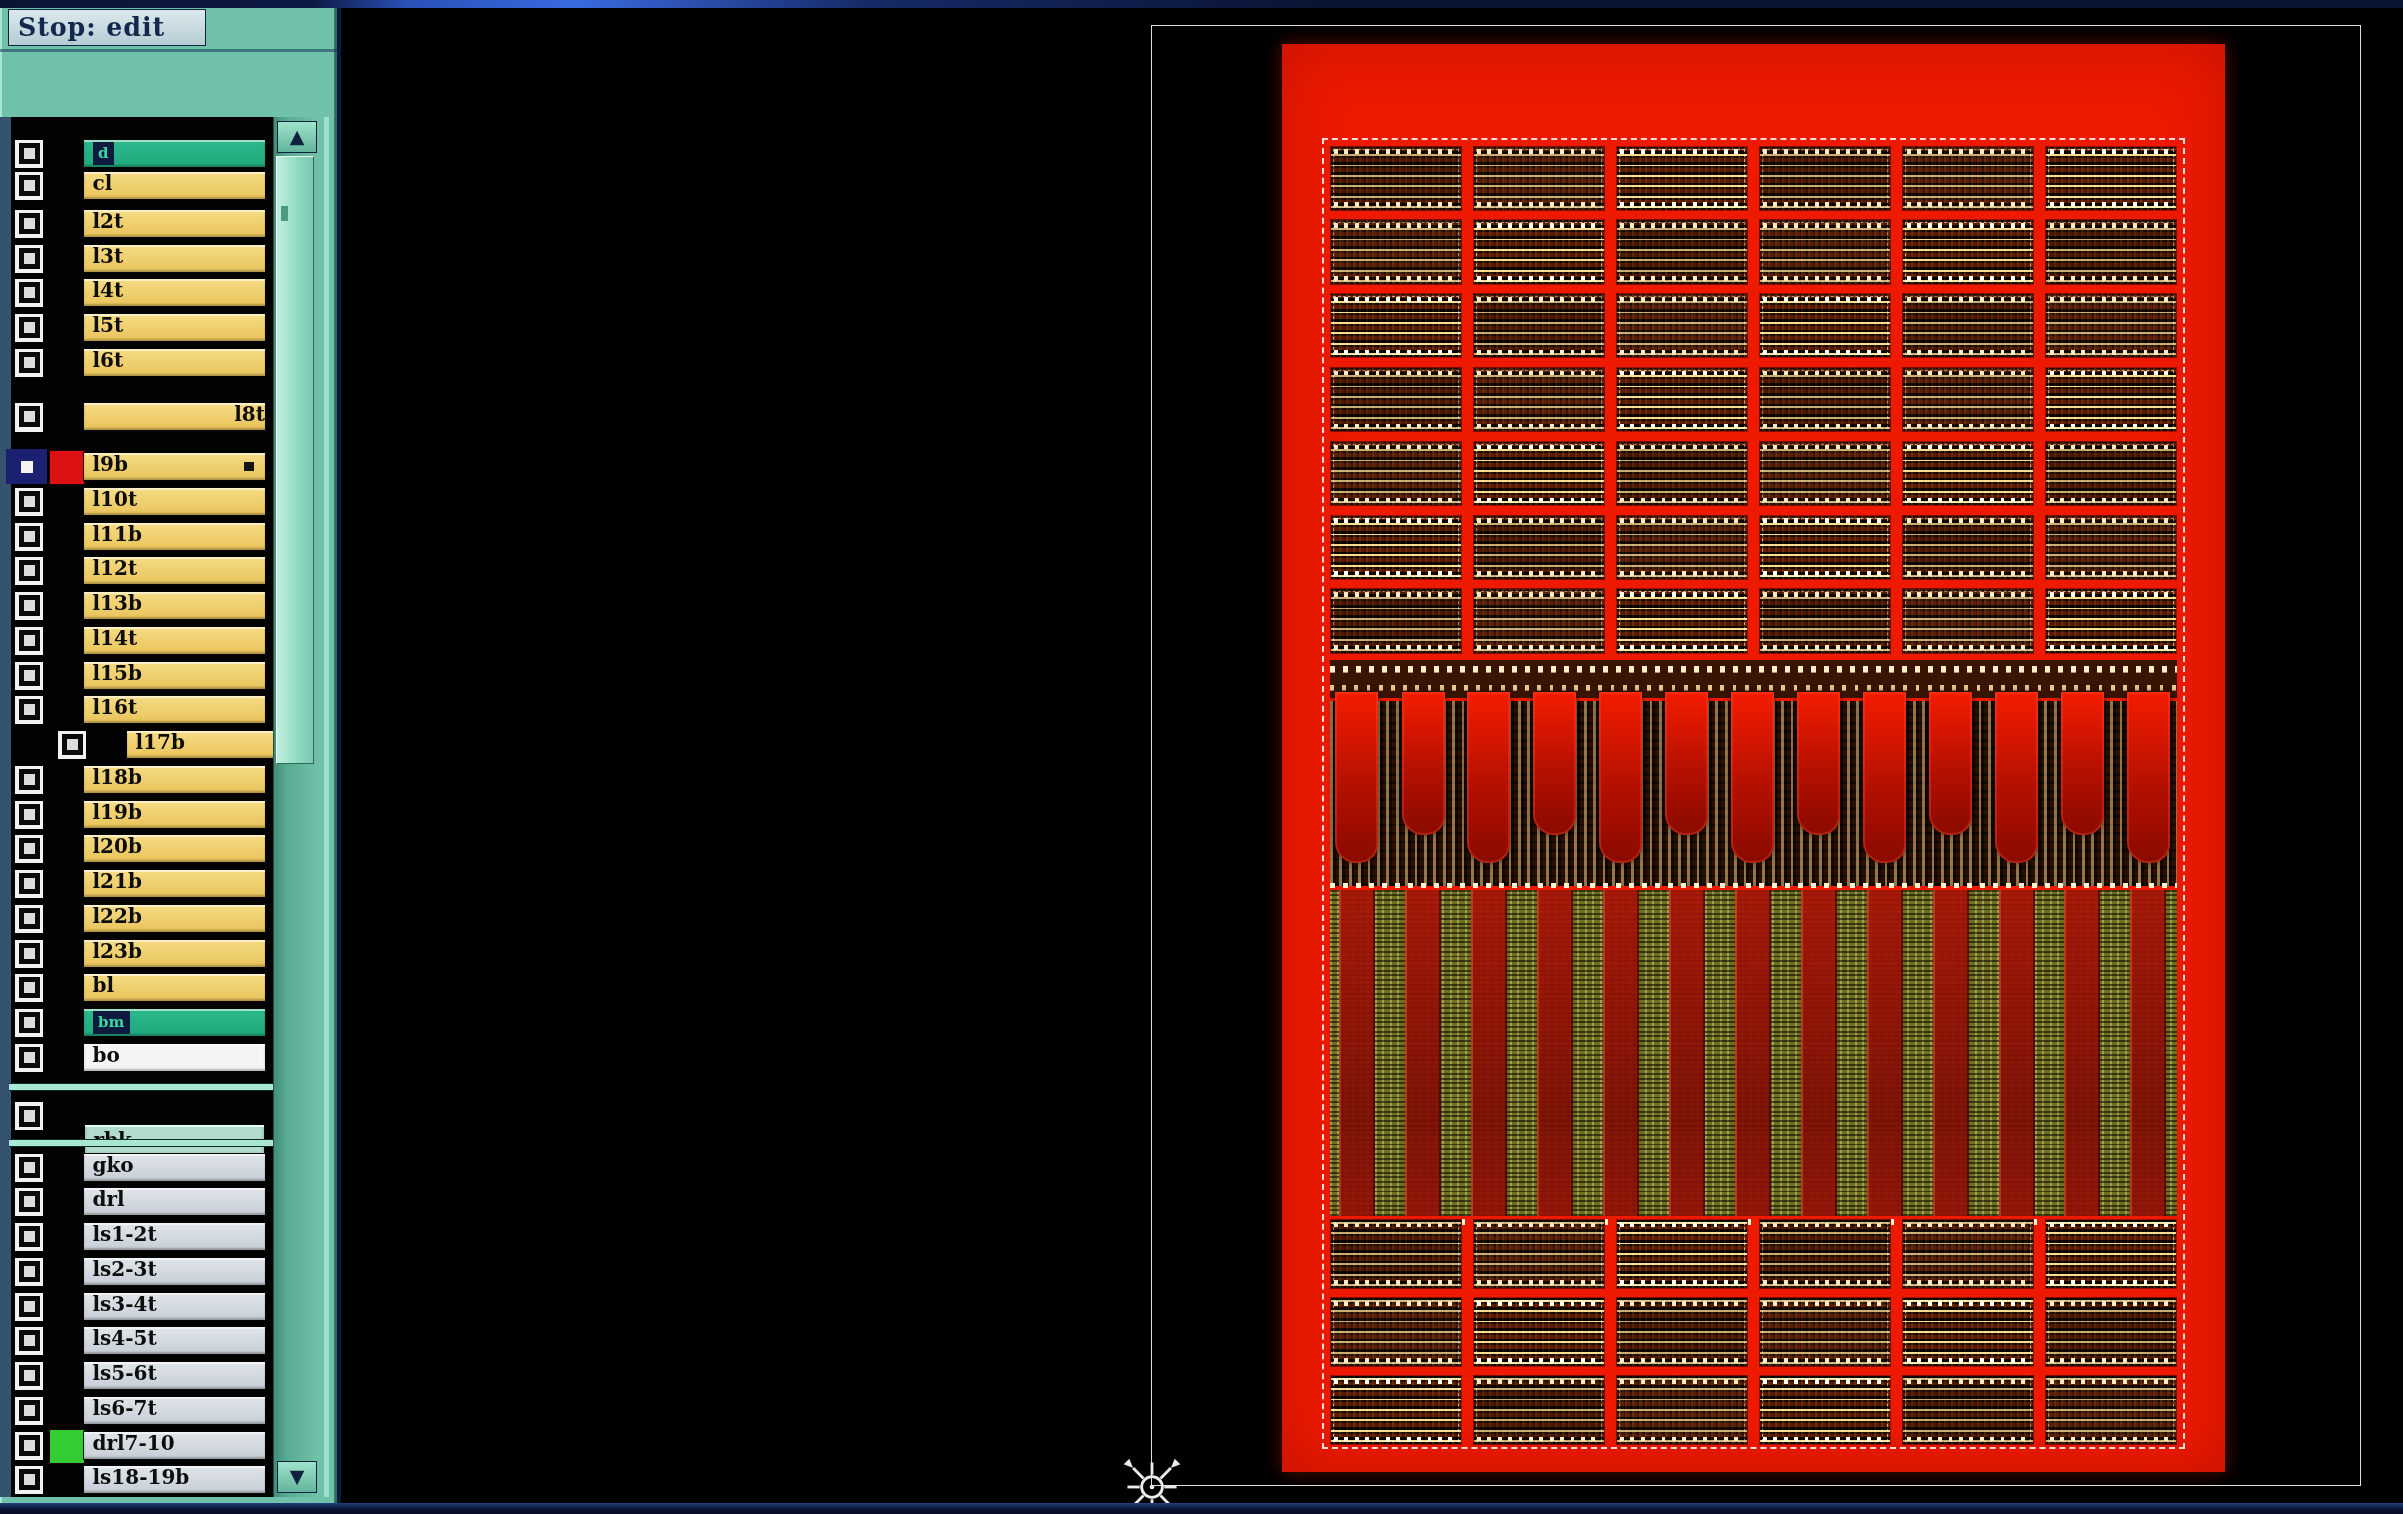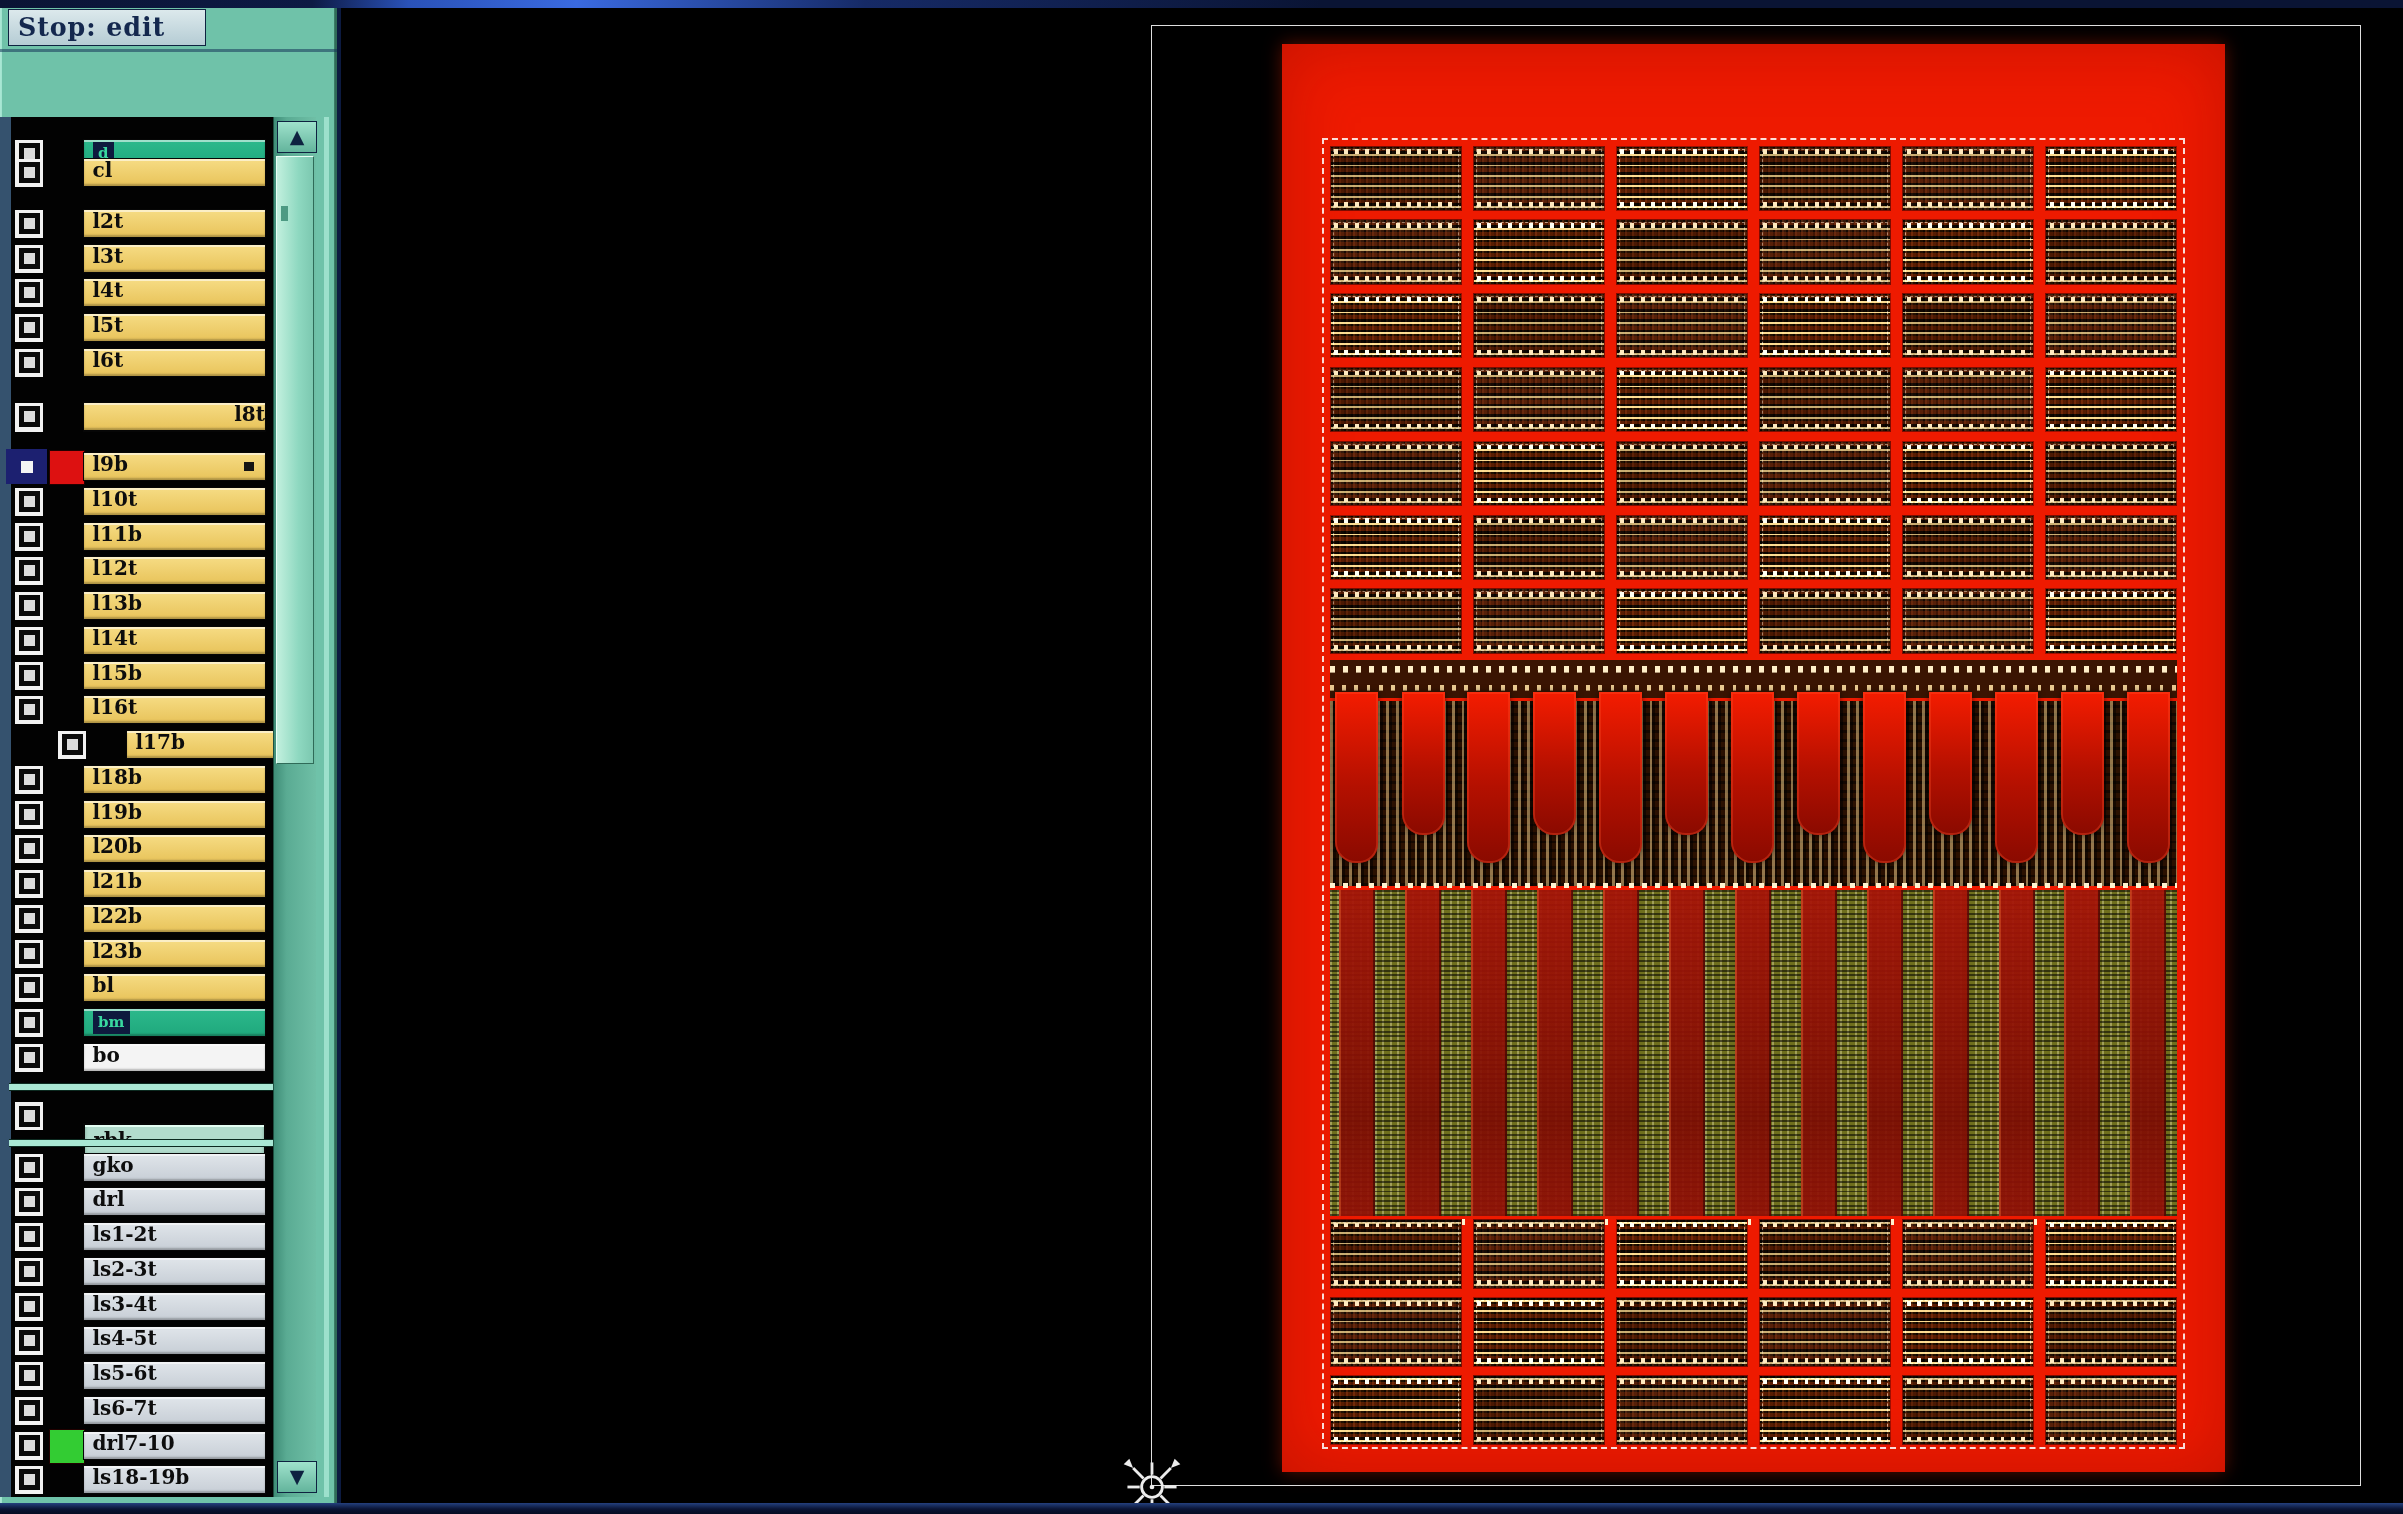--- a/index.html
+++ b/index.html
@@ -122,21 +122,21 @@
     <div class="abs list-bg"></div>
     <div id="rows-host">
         <div class="layer-row" style="top: 139px; height: 29px;">
           <div class="cb" style="left:15px;top:0.5px">
         <div class="cb-mid"></div>
             <div class="cb-in"></div>
           </div>
           <div class="row-btn bg-green" style="height:29px;line-height:23.5px"><span class="chip">d</span>
       </div>
         </div>
-        <div class="layer-row" style="top: 158px; height: 29px;">
+        <div class="layer-row" style="top: 171px; height: 29px;">
           <div class="cb" style="left:15px;top:0.5px">
         <div class="cb-mid"></div>
             <div class="cb-in"></div>
           </div>
           <div class="row-btn bg-yellow" style="height:29px;line-height:23.5px">cl
       </div>
         </div>
         <div class="layer-row" style="top: 209px; height: 29px;">
           <div class="cb" style="left:15px;top:0.5px">
         <div class="cb-mid"></div>

